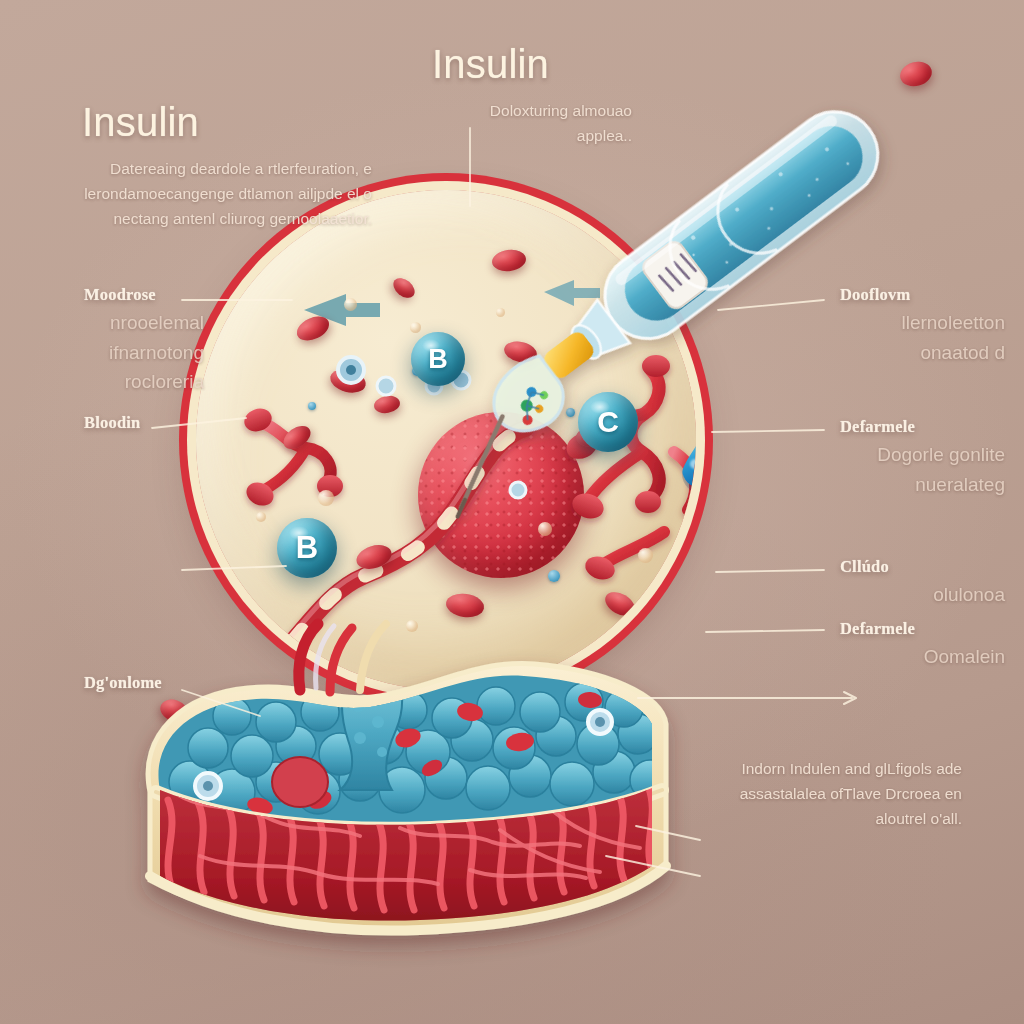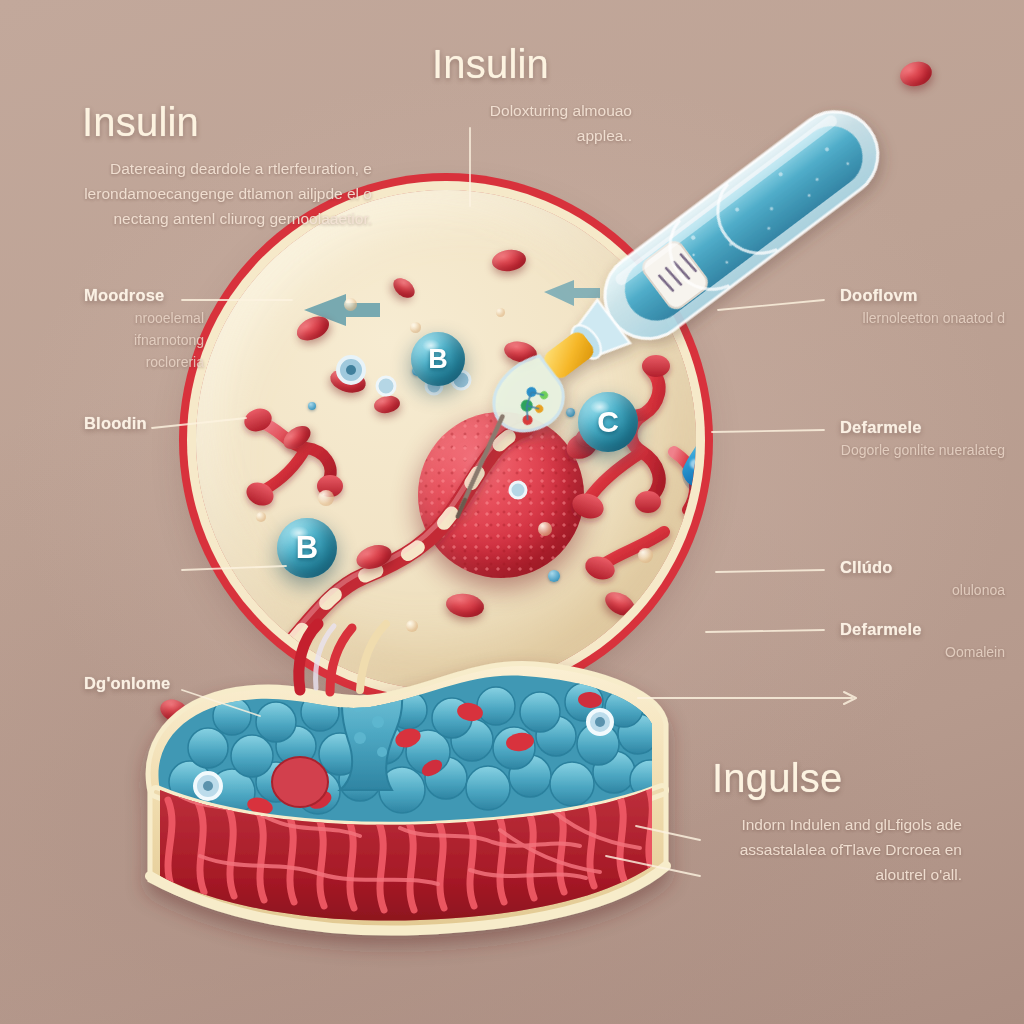--- a/index.html
+++ b/index.html
@@ -20,22 +20,22 @@
     font-size:40px;font-weight:normal;color:#fdf3e0;letter-spacing:.2px;
     text-shadow:0 2px 5px rgba(90,60,50,.45), 0 0 1px rgba(255,255,255,.8);
     line-height:1.1;margin:0 0 12px 0;white-space:nowrap;
   }
   .lbl .bd{
     font-size:15.5px;color:#f3e2d4;line-height:1.62;opacity:.93;
     text-shadow:0 1px 3px rgba(90,60,50,.45);
     font-weight:500;
     text-align:right;
   }
-  .lbl.sm .hd{font-size:16.5px;font-weight:600;margin-bottom:4px;color:#fbf0e2;}
-  .lbl.sm .bd{font-size:14px;line-height:1.55;color:#e8d4c6;opacity:.85;}
+  .lbl.sm .hd{font-size:16.5px;font-weight:600;margin-bottom:4px;color:#fbf0e2;font-family:Liberation Serif, serif;}
+  .lbl.sm .bd{font-size:19px;line-height:1.55;color:#e8d4c6;opacity:.85;}
   .lbl.right{text-align:left;}
 
   svg.overlay{position:absolute;left:0;top:0;width:1024px;height:1024px;pointer-events:none;}
 
   
   #cell{position:absolute;left:196px;top:190px;width:500px;height:500px;border-radius:50%;
     background:
       radial-gradient(circle at 38% 30%, #f7ecd2 0%, #f2e4c6 45%, #ecdcb8 72%, #e3cfa6 100%);
     box-shadow:
       0 0 0 9px #f6e9c9,
@@ -517,17 +517,16 @@
     <div class="hd">Defarmele</div>
     <div class="bd">Oomalein</div>
   </div>
 
   <div class="lbl sm right" style="left:840px;top:558px;width:165px;">
     <div class="hd">Cllúdo</div>
     <div class="bd">olulonoa</div>
   </div>
 
   <div class="lbl" style="left:712px;top:756px;width:250px;">
-    <div class="hd">Ingulse</div>
     <div class="bd">Indorn Indulen and glLfigols ade assastalalea ofTlave Drcroea en aloutrel o'all.</div>
   </div>
 
 </div>
 
 </body></html>

